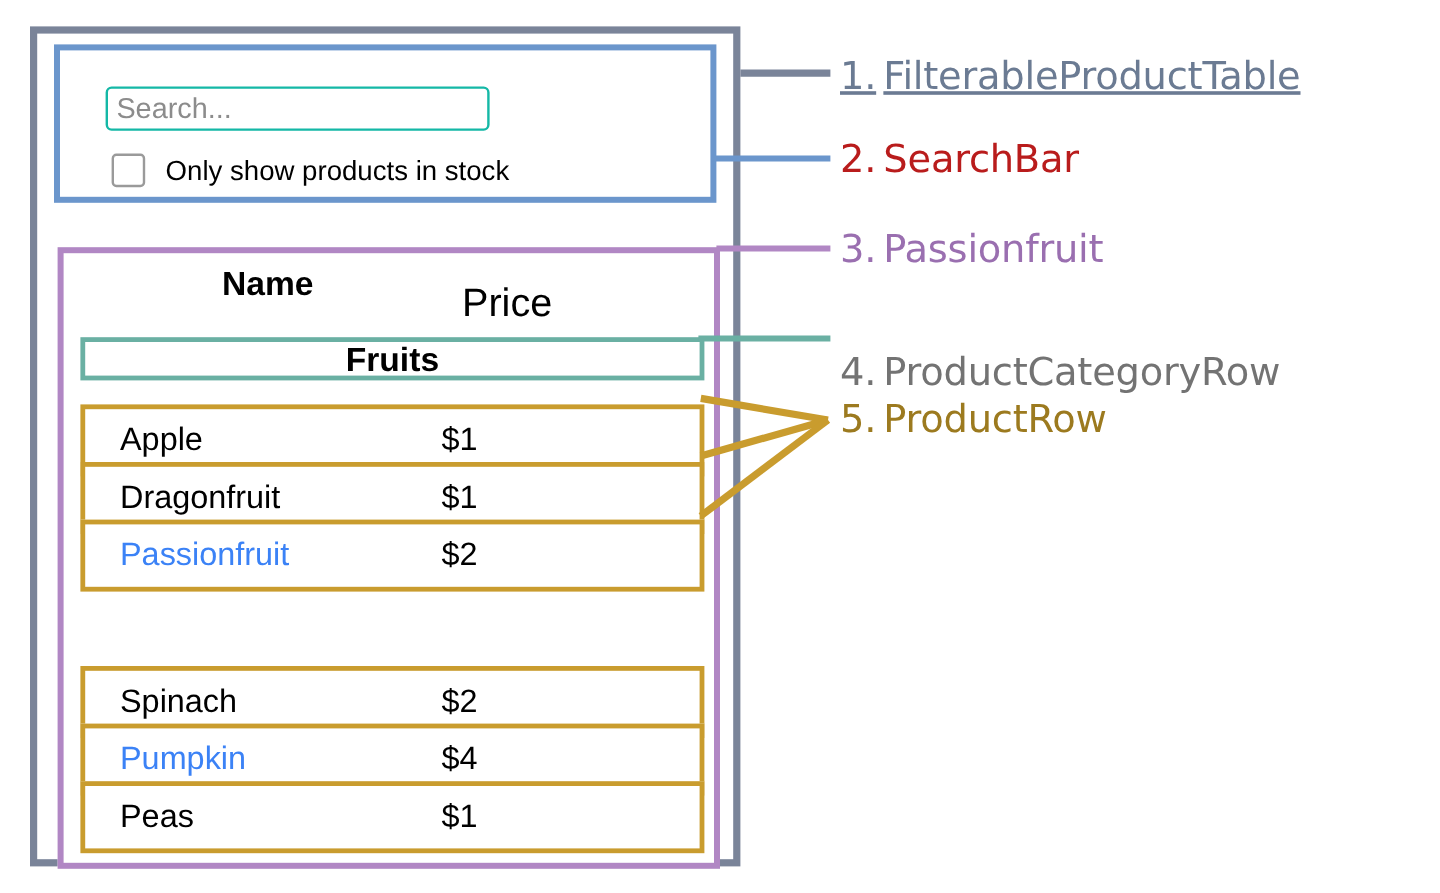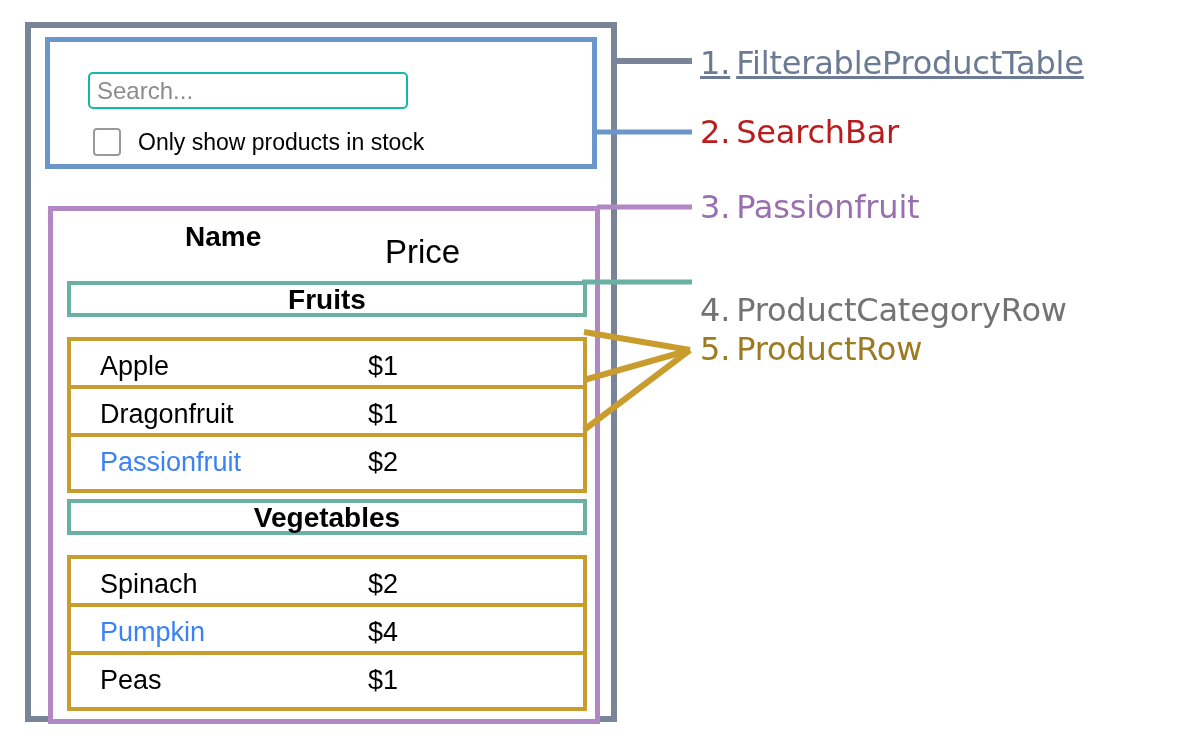--- a/index.html
+++ b/index.html
@@ -235,23 +235,20 @@
   <div class="product-row" id="product-row-dragonfruit">
     <span class="p-name">Dragonfruit</span>
     <span class="p-price">$1</span>
   </div>
 
   <div class="product-row" id="product-row-passionfruit">
     <span class="p-name out-of-stock">Passionfruit</span>
     <span class="p-price">$2</span>
   </div>
 
-  <div class="category-row" id="category-row-vegetables">
-    <span class="cat-label">Vegetables</span>
-  </div>
 
   <div class="product-row" id="product-row-spinach">
     <span class="p-name">Spinach</span>
     <span class="p-price">$2</span>
   </div>
 
   <div class="product-row" id="product-row-pumpkin">
     <span class="p-name out-of-stock">Pumpkin</span>
     <span class="p-price">$4</span>
   </div>

